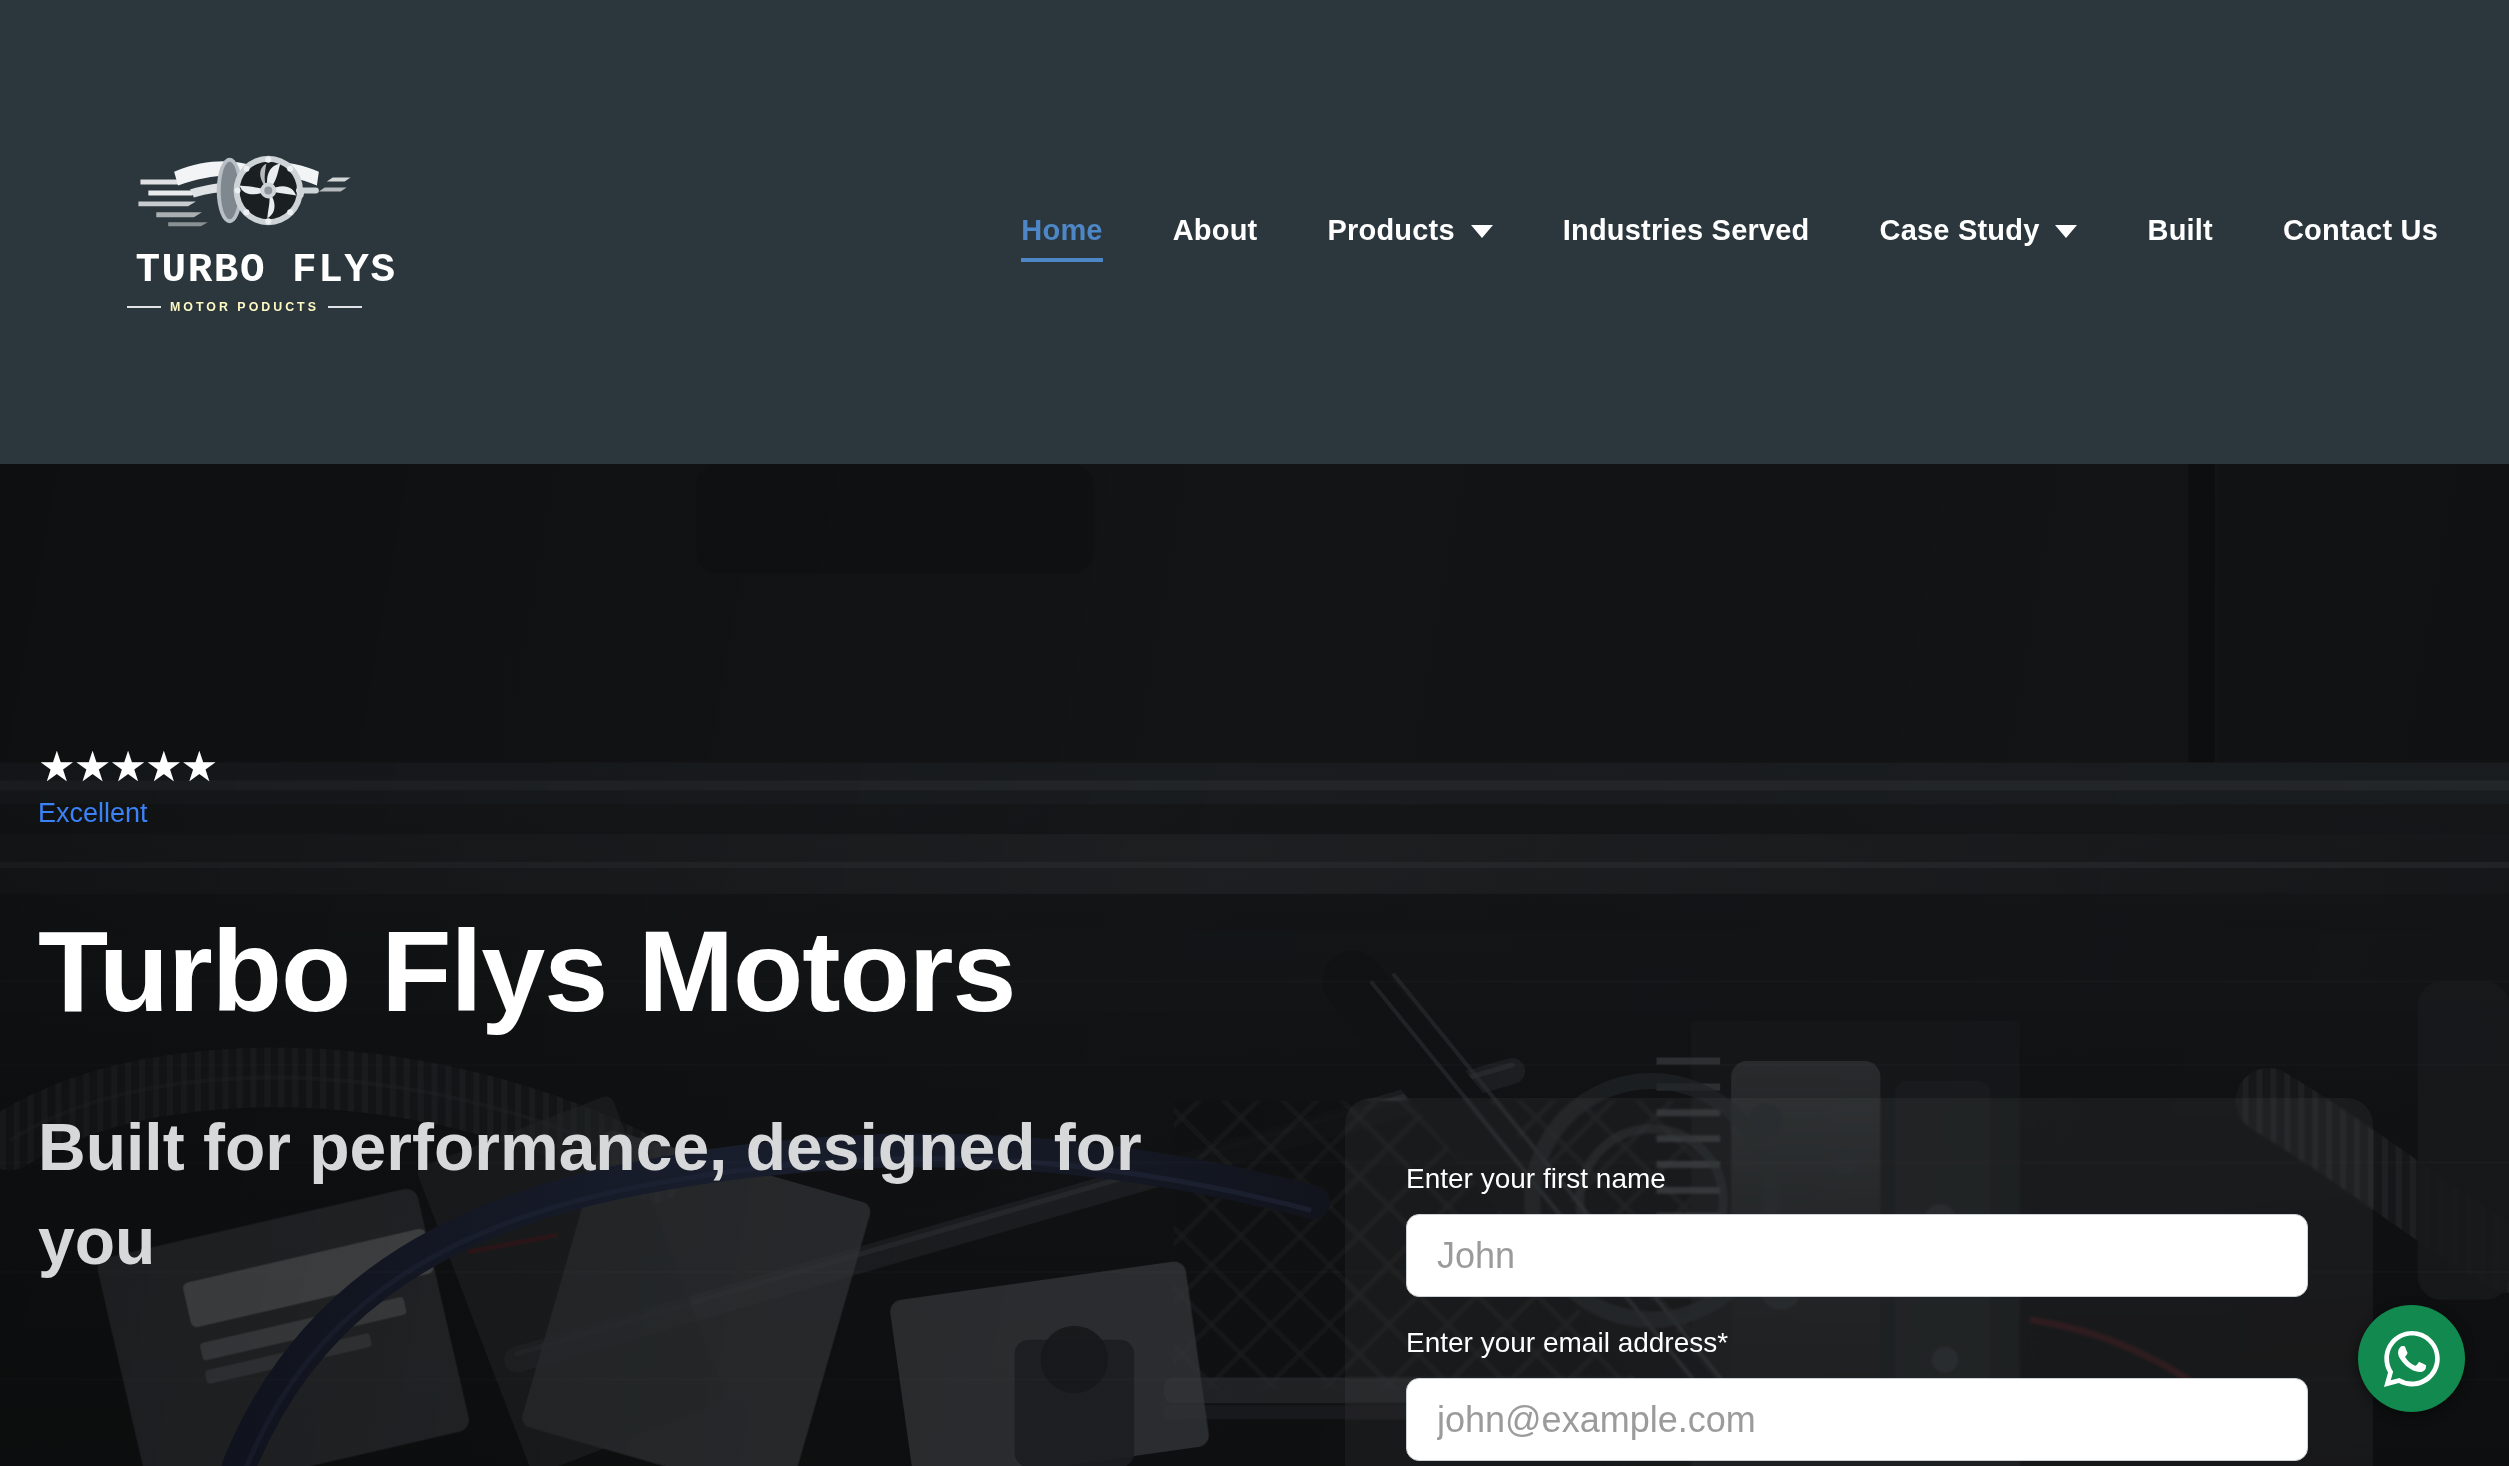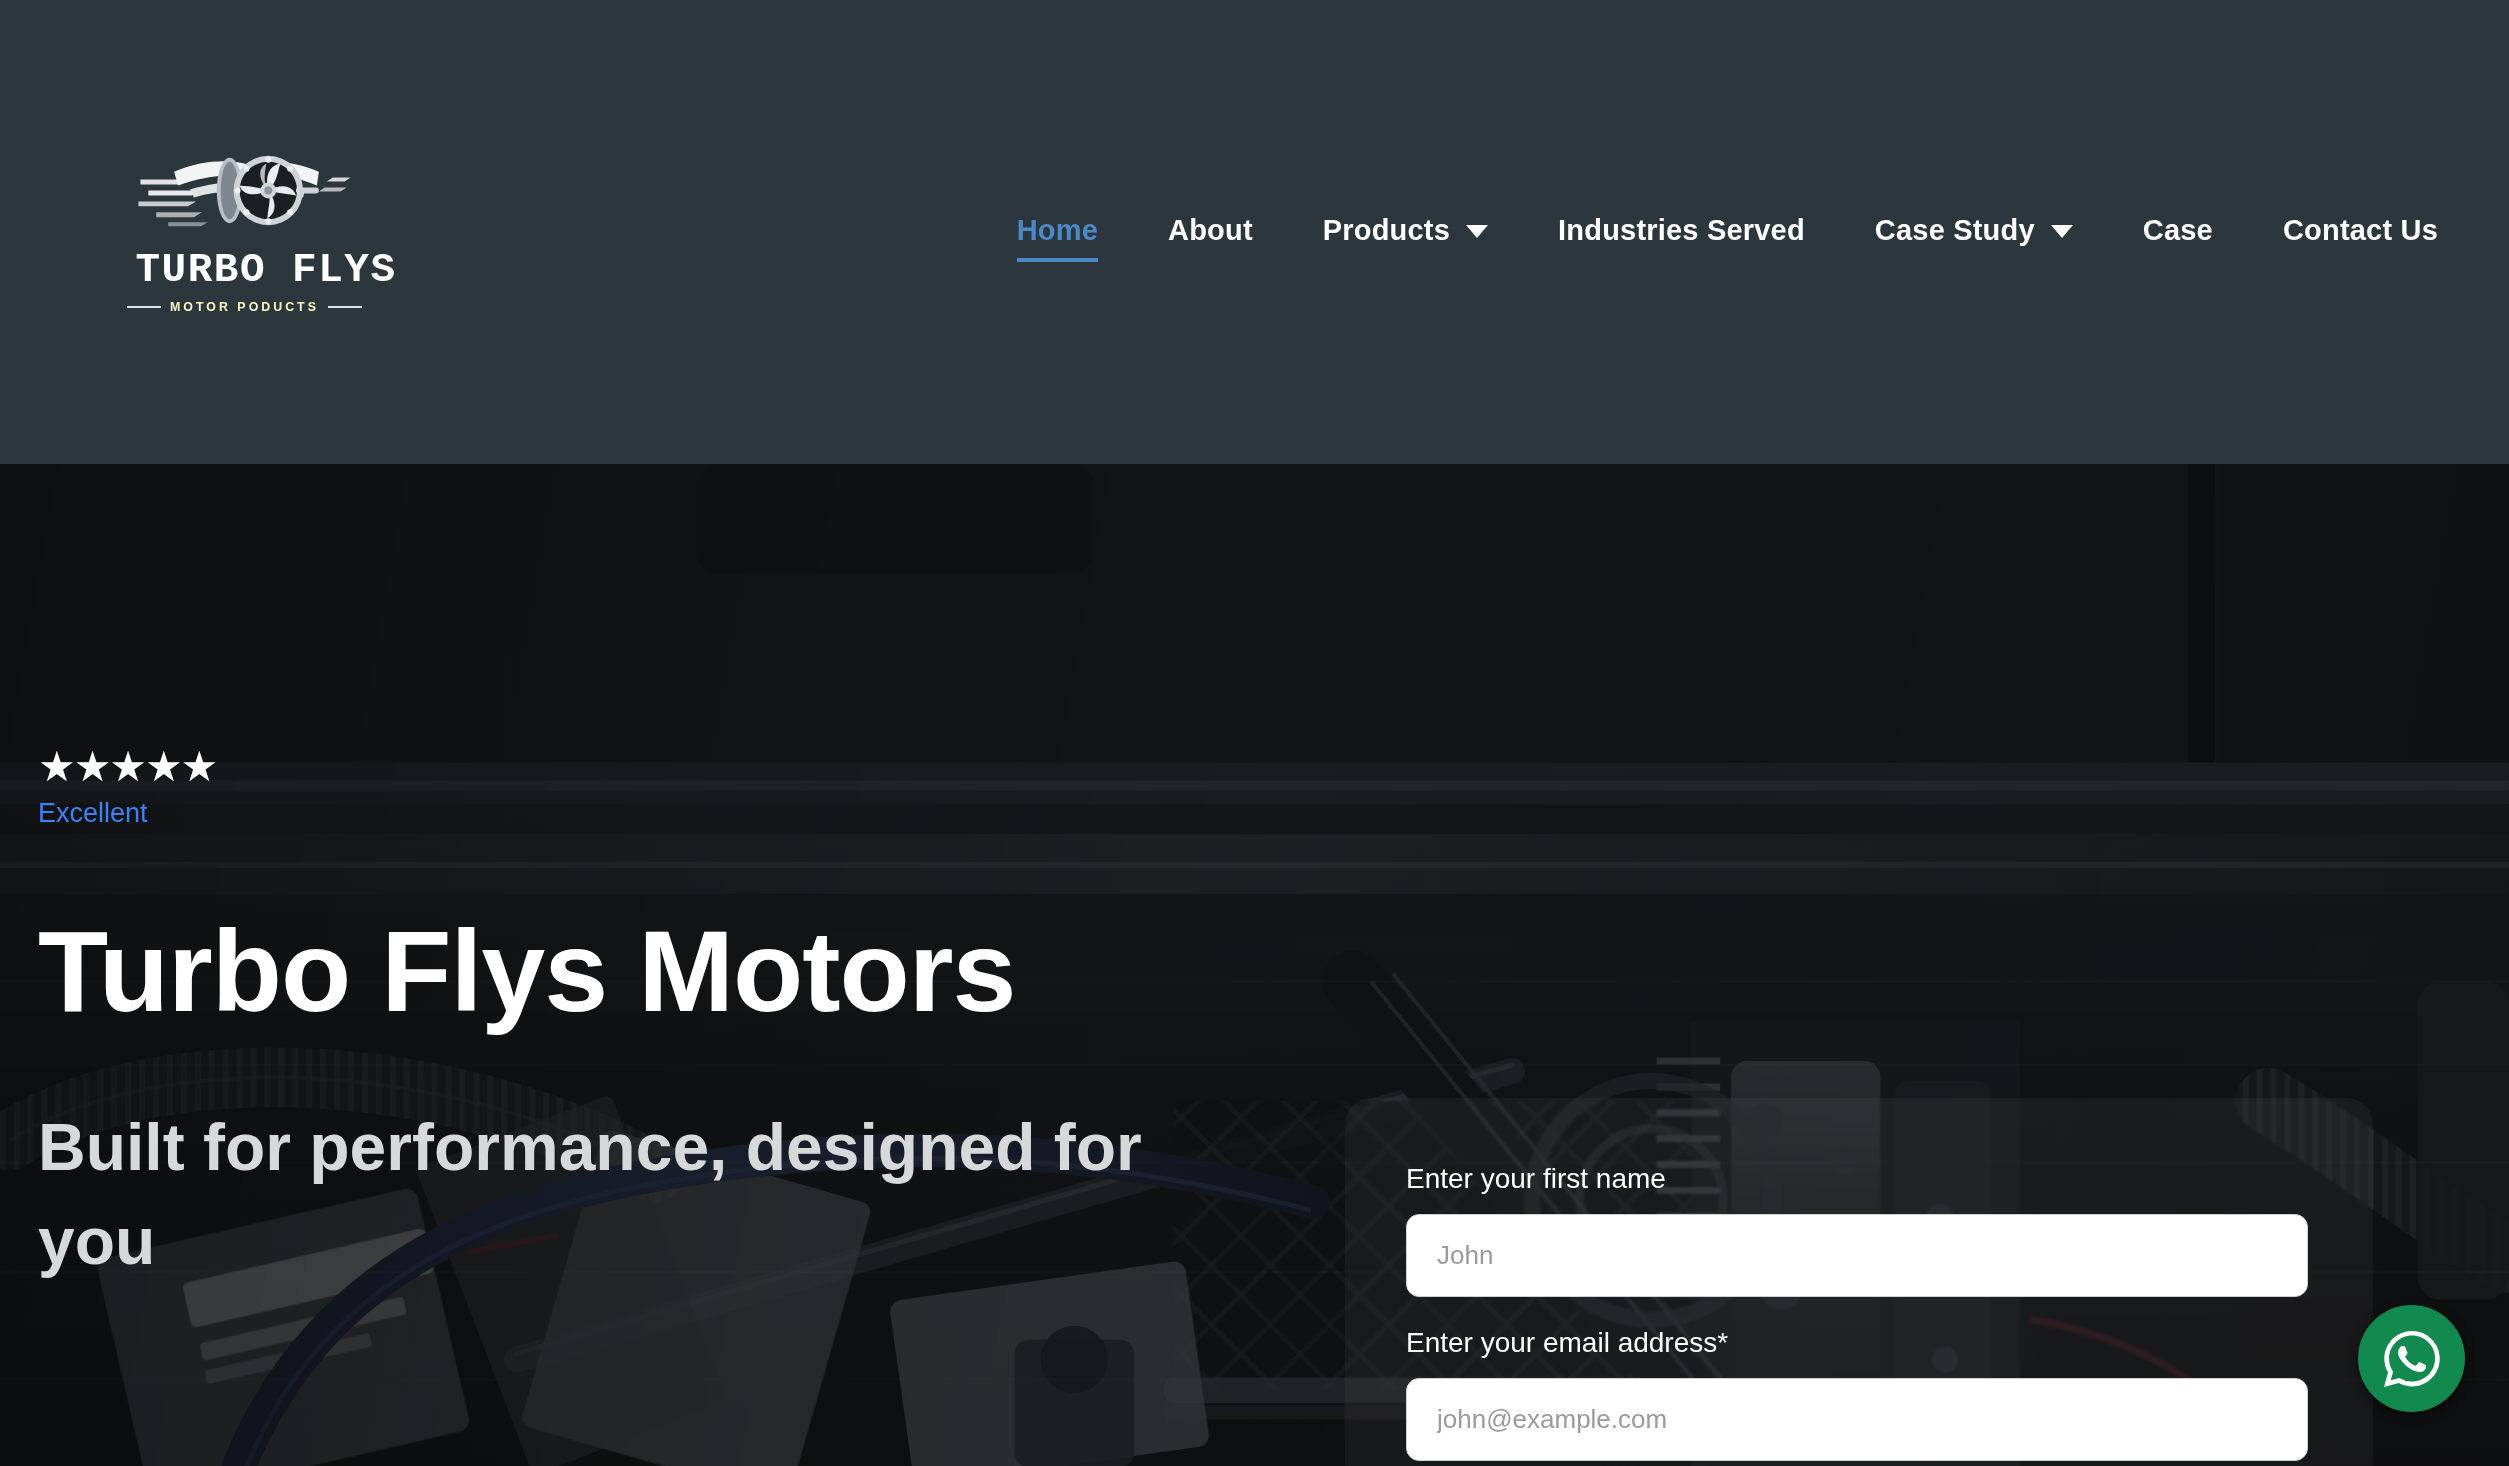--- a/index.html
+++ b/index.html
@@ -136,21 +136,21 @@
     line-height:1;
     margin-bottom:21px;
     font-family:"Liberation Sans", sans-serif;
   }
   .field-input{
     display:block;
     width:902px; height:83px;
     background:#ffffff;
     border:1px solid #cdd2d6;
     border-radius:13px;
-    font-size:26px;
+    font-size:36px;
     color:#3c3c3c;
     padding:0 30px;
     font-family:"Liberation Sans", sans-serif;
     outline:none;
   }
   .field-input::placeholder{ color:#9b9b9b; }
   .gap{ height:32px; }
 
   
   .wa-fab{
@@ -240,21 +240,21 @@
       <i class="caret"></i>
     </a>
     <a class="nav-item">
       <span>Industries Served</span>
     </a>
     <a class="nav-item">
       <span>Case Study</span>
       <i class="caret"></i>
     </a>
     <a class="nav-item">
-      <span>Case</span>
+      <span>Built</span>
     </a>
     <a class="nav-item">
       <span>Contact Us</span>
     </a>
   </nav>
 </div>
 
 <div class="hero">
 
   <svg class="hero-photo" viewBox="0 0 2522 1008" preserveAspectRatio="xMidYMid slice">

